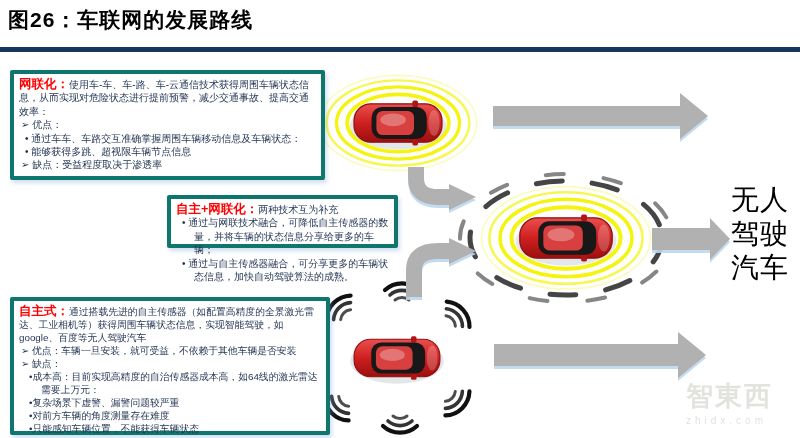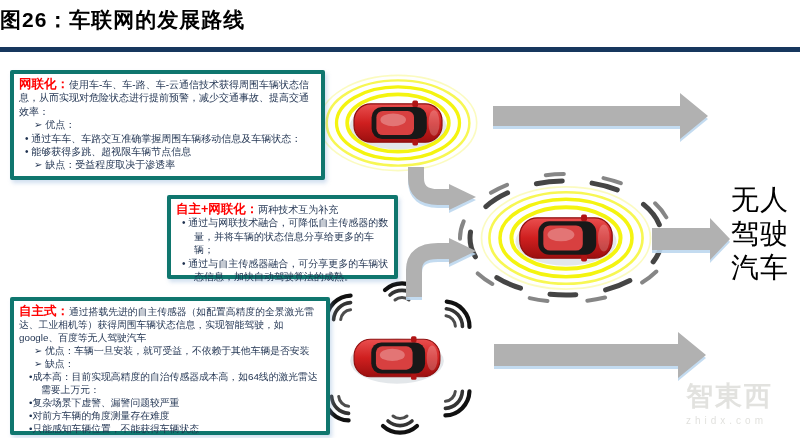--- a/index.html
+++ b/index.html
@@ -1,37 +1,37 @@
 <!DOCTYPE html>
 <html><head>
 <meta charset="utf-8">
 <style>
   html,body{margin:0;padding:0;background:#fff;}
   .stage{
     position:relative;width:800px;height:438px;overflow:hidden;background:#fff;
     font-family:"Liberation Sans","DejaVu Sans",sans-serif;
   }
   .title{
-    position:absolute;left:0;top:6px;font-size:21px;font-weight:bold;color:#000;
+    position:absolute;left:8px;top:6px;font-size:21px;font-weight:bold;color:#000;
     letter-spacing:1px;white-space:nowrap;
   }
   .rule{position:absolute;left:0;top:47px;width:800px;height:5px;background:#17375e;}
   .diagram{position:absolute;left:0;top:0;width:800px;height:438px;}
   .box{
     position:absolute;background:#ffffff;border:4px solid #0f766e;border-radius:2px;
     box-shadow:2px 3px 4px rgba(120,160,210,.35);
     padding:4px 5px;box-sizing:border-box;color:#1f3250;font-size:10px;line-height:13.4px;
   }
   .box1{left:10px;top:70px;width:315px;height:110px;}
-  .box2{left:167px;top:195px;width:231px;height:84px;}
+  .box2{left:167px;top:195px;width:231px;height:53px;}
   .box3{left:10px;top:297px;width:320px;height:138px;font-size:9.8px;line-height:13px;}
   .red{color:#ff0000;font-weight:bold;font-size:12.5px;}
   .para{margin:0;}
   .li{margin:0;}
-  .li.lvl1{padding-left:14px;text-indent:-14px;margin-left:15px;}
+  .li.lvl1{padding-left:14px;text-indent:-14px;margin-left:2px;}
   .li.lvl2{padding-left:12px;text-indent:-12px;margin-left:6px;}
   .box3 .li.lvl2{margin-left:10px;}
   .result{
     position:absolute;left:731px;top:183px;width:64px;
     font-size:28px;font-weight:400;line-height:34px;color:#000000;
     white-space:pre-line;letter-spacing:1px;
   }
   .watermark{
     position:absolute;left:686px;top:378px;width:110px;text-align:left;
     color:#dededa;user-select:none;

